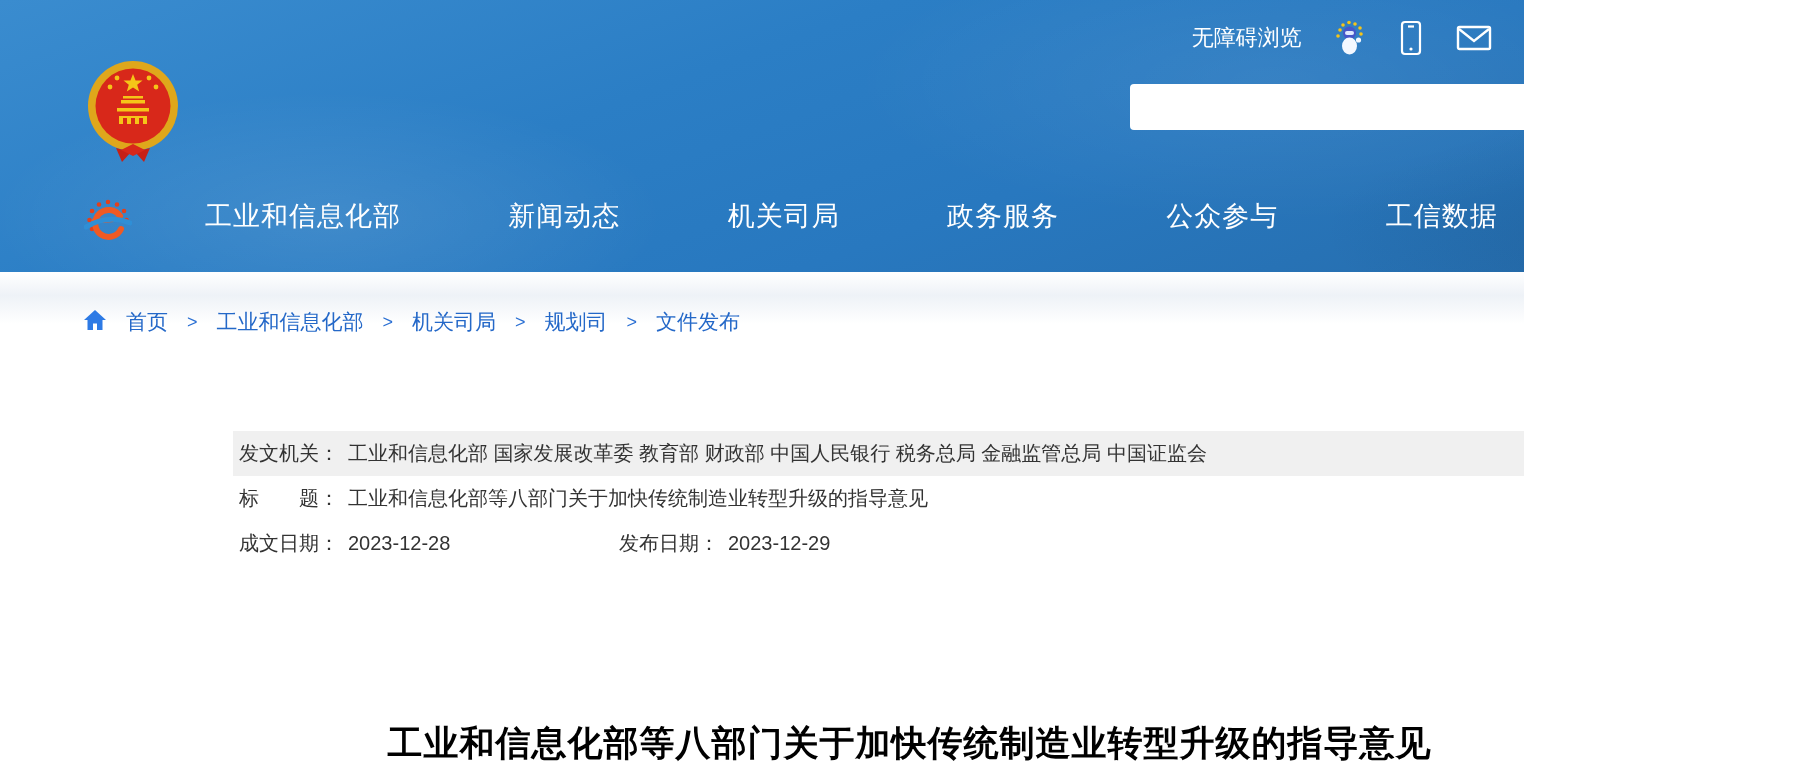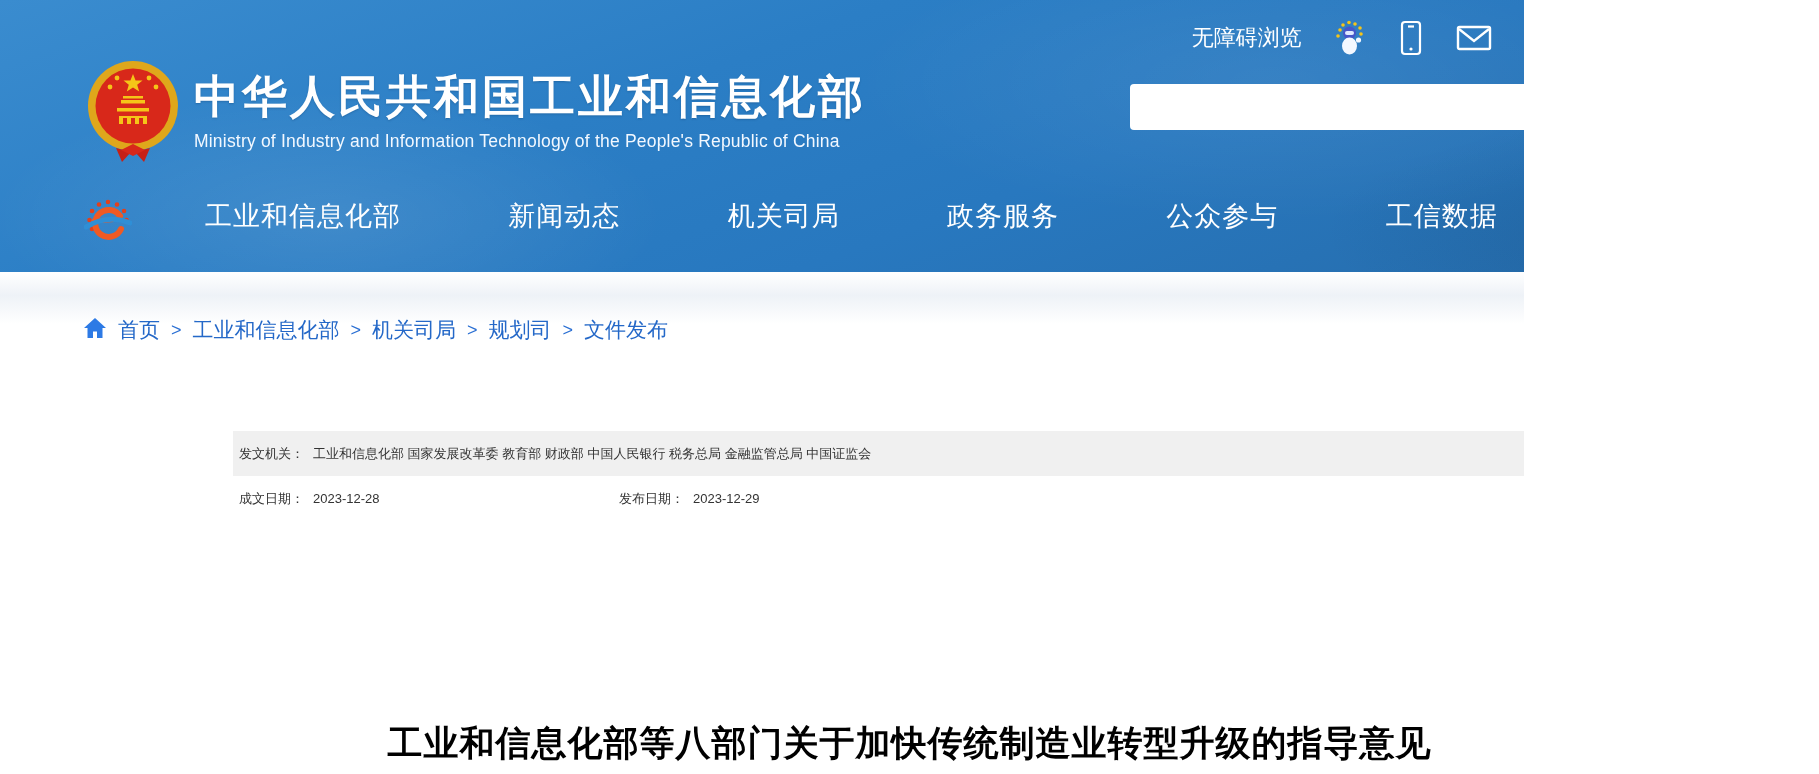--- a/index.html
+++ b/index.html
@@ -34,27 +34,27 @@
   .quicklinks a{color:#fff;font-size:21px;text-decoration:none;white-space:nowrap;cursor:pointer;}
 
   .nav{position:absolute;left:205px;top:198px;width:1512px;display:flex;justify-content:space-between;align-items:center;z-index:5;}
   .nav-item{color:#fff;font-size:27px;letter-spacing:1px;white-space:nowrap;cursor:pointer;}
   .nav-elogo{position:absolute;left:84px;top:198px;z-index:5;cursor:pointer;}
 
   
   .band{position:absolute;left:0;top:272px;width:1819px;height:52px;
     background:linear-gradient(180deg,#ffffff 0%,#eef2f7 45%,#ffffff 100%);}
 
-  .breadcrumb{position:absolute;left:83px;top:316px;display:flex;align-items:center;gap:11px;
+  .breadcrumb{position:absolute;left:83px;top:308px;display:flex;align-items:center;gap:19px;
     font-size:21px;color:#2468c8;z-index:3;}
   .breadcrumb .crumb{color:#2468c8;text-decoration:none;cursor:pointer;white-space:nowrap;}
   .breadcrumb .sep{color:#2a6fd3;font-size:18px;}
 
   
-  .meta{position:absolute;left:233px;top:431px;width:1352px;font-size:13px;color:#333;}
+  .meta{position:absolute;left:233px;top:431px;width:1352px;font-size:20px;color:#333;}
   .meta-row{position:relative;height:45px;line-height:45px;white-space:nowrap;padding-left:6px;}
   .meta-row.odd{background:#f0f0f0;}
   .meta .label{color:#333;}
   .meta .value{margin-left:9px;color:#333;}
   .meta .col2{position:absolute;left:386px;top:0;height:45px;line-height:45px;}
 
   
   .article-title{position:absolute;left:0;top:720px;width:1819px;text-align:center;
     font-size:35px;font-weight:bold;color:#000;letter-spacing:1px;}
 </style>
@@ -141,24 +141,20 @@
           <rect x="35" y="40" width="20" height="2.5" fill="#f5c518"></rect>
           <rect x="31" y="60" width="28" height="8" fill="#f5c518"></rect>
           <rect x="35" y="62" width="4" height="6" fill="#d8281a"></rect>
           <rect x="43" y="62" width="4" height="6" fill="#d8281a"></rect>
           <rect x="51" y="62" width="4" height="6" fill="#d8281a"></rect>
           <path d="M28,92 L34,106 L43,96 Z" fill="#c62017"></path>
           <path d="M62,92 L56,106 L47,96 Z" fill="#c62017"></path>
           <path d="M33,94 L45,100 L57,94 L45,88 Z" fill="#d8281a"></path>
         </svg>
       </span>
-      <div class="brand-text">
-        <div class="brand-title">中华人民共和国工业和信息化部</div>
-        <div class="brand-sub">Ministry of Industry and Information Technology of the People's Republic of China</div>
-      </div>
     </div>
 
     <div class="searchbar">
       <input type="text" value="" style="">
       <button>统一搜索</button>
     </div>
 
 
     <span class="nav-elogo">
       <svg width="48" height="48" viewBox="0 0 48 48">
@@ -207,20 +203,23 @@
     <span class="sep">&gt;</span>
     <span class="crumb">文件发布</span>
   </div>
 
   <div class="meta">
 
     <div class="meta-row odd">
       <span class="label">发文机关：</span><span class="value">工业和信息化部 国家发展改革委 教育部 财政部 中国人民银行 税务总局 金融监管总局 中国证监会</span>
     </div>
 
+    <div class="meta-row">
+      <span class="label">标　　题：</span><span class="value">工业和信息化部等八部门关于加快传统制造业转型升级的指导意见</span>
+    </div>
 
 
     <div class="meta-row">
       <span class="label">成文日期：</span><span class="value">2023-12-28</span>
       <span class="col2"><span class="label">发布日期：</span><span class="value">2023-12-29</span></span>
     </div>
 
   </div>
 
   <div class="article-title">工业和信息化部等八部门关于加快传统制造业转型升级的指导意见</div>

